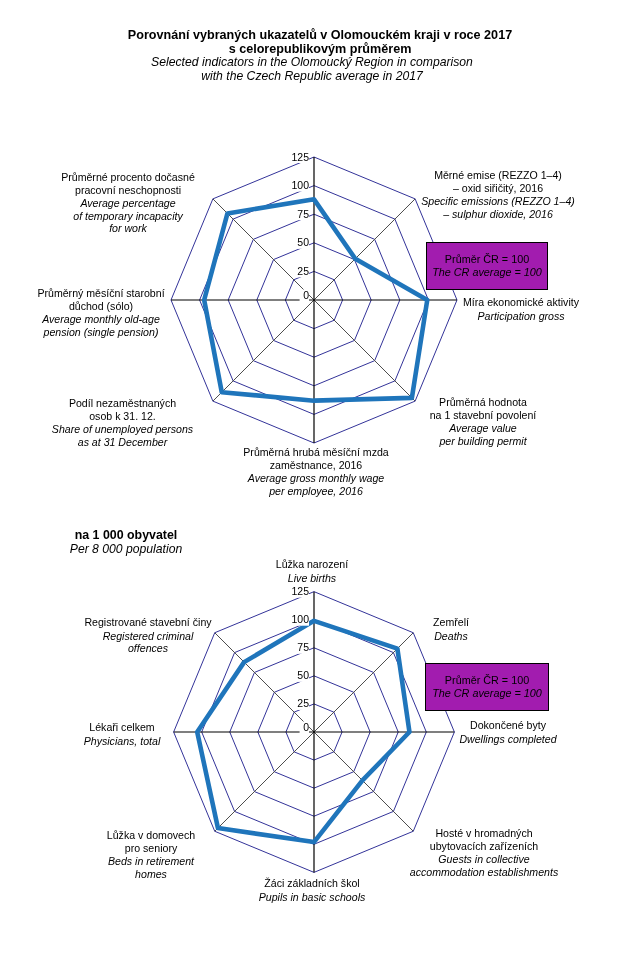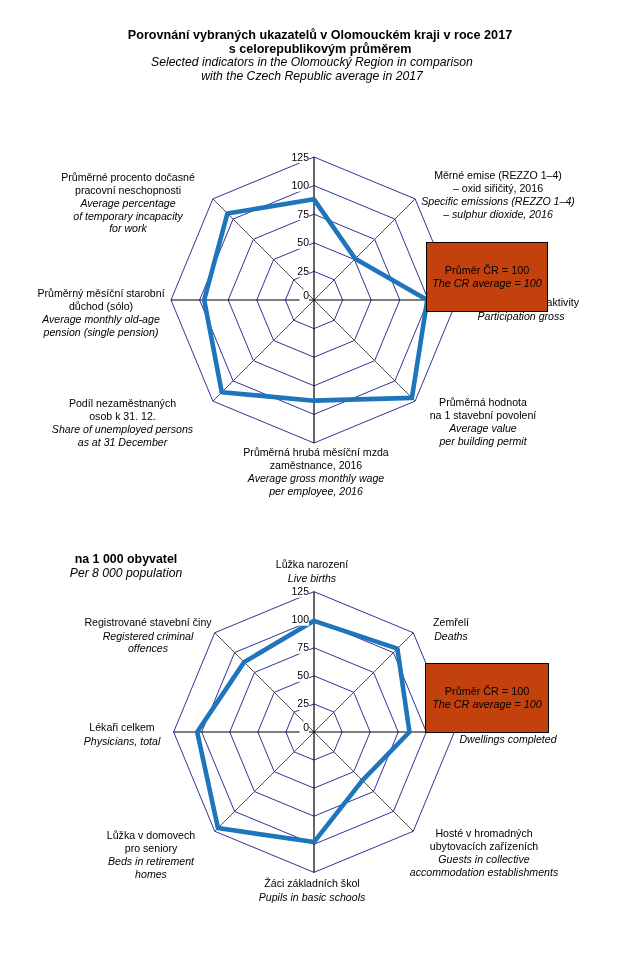--- a/index.html
+++ b/index.html
@@ -4,25 +4,25 @@
 <style>
   html,body{margin:0;padding:0;background:#fff;}
   .page{position:relative;width:624px;height:958px;background:#fff;overflow:hidden;
         font-family:"Liberation Sans",sans-serif;color:#000;}
   .title{position:absolute;left:0;top:29px;width:624px;text-align:center;line-height:13.5px;}
   .title .cs{font-weight:bold;font-size:12.6px;padding-left:16px;}
   .title .en{font-style:italic;font-size:12.2px;}
   .lbl{position:absolute;text-align:center;font-size:10.6px;line-height:12.6px;}
   .lbl .cs{white-space:pre-line;}
   .lbl .en{white-space:pre-line;font-style:italic;margin-top:1px;}
-  .avgbox{position:absolute;border:1px solid #000;background:#c2410c;text-align:center;
-          font-size:10.8px;line-height:13px;padding:21px 4px;}
+  .avgbox{position:absolute;border:1px solid #000;background:#a21caf;text-align:center;
+          font-size:10.8px;line-height:13px;padding:10px 4px;}
   .avgbox .en{font-style:italic;}
   .sub2{position:absolute;text-align:center;line-height:13.5px;}
-  .sub2 .cs{font-weight:bold;font-size:12.4px;margin-top:24px;}
+  .sub2 .cs{font-weight:bold;font-size:12.4px;}
   .sub2 .en{font-style:italic;font-size:12.2px;}
   svg.radar{position:absolute;left:0;top:0;}
 </style>
 </head>
 <body>
 
 <div class="page">
 
   <div class="title">
     <div class="cs">Porovnání vybraných ukazatelů v Olomouckém kraji v roce 2017</div>

